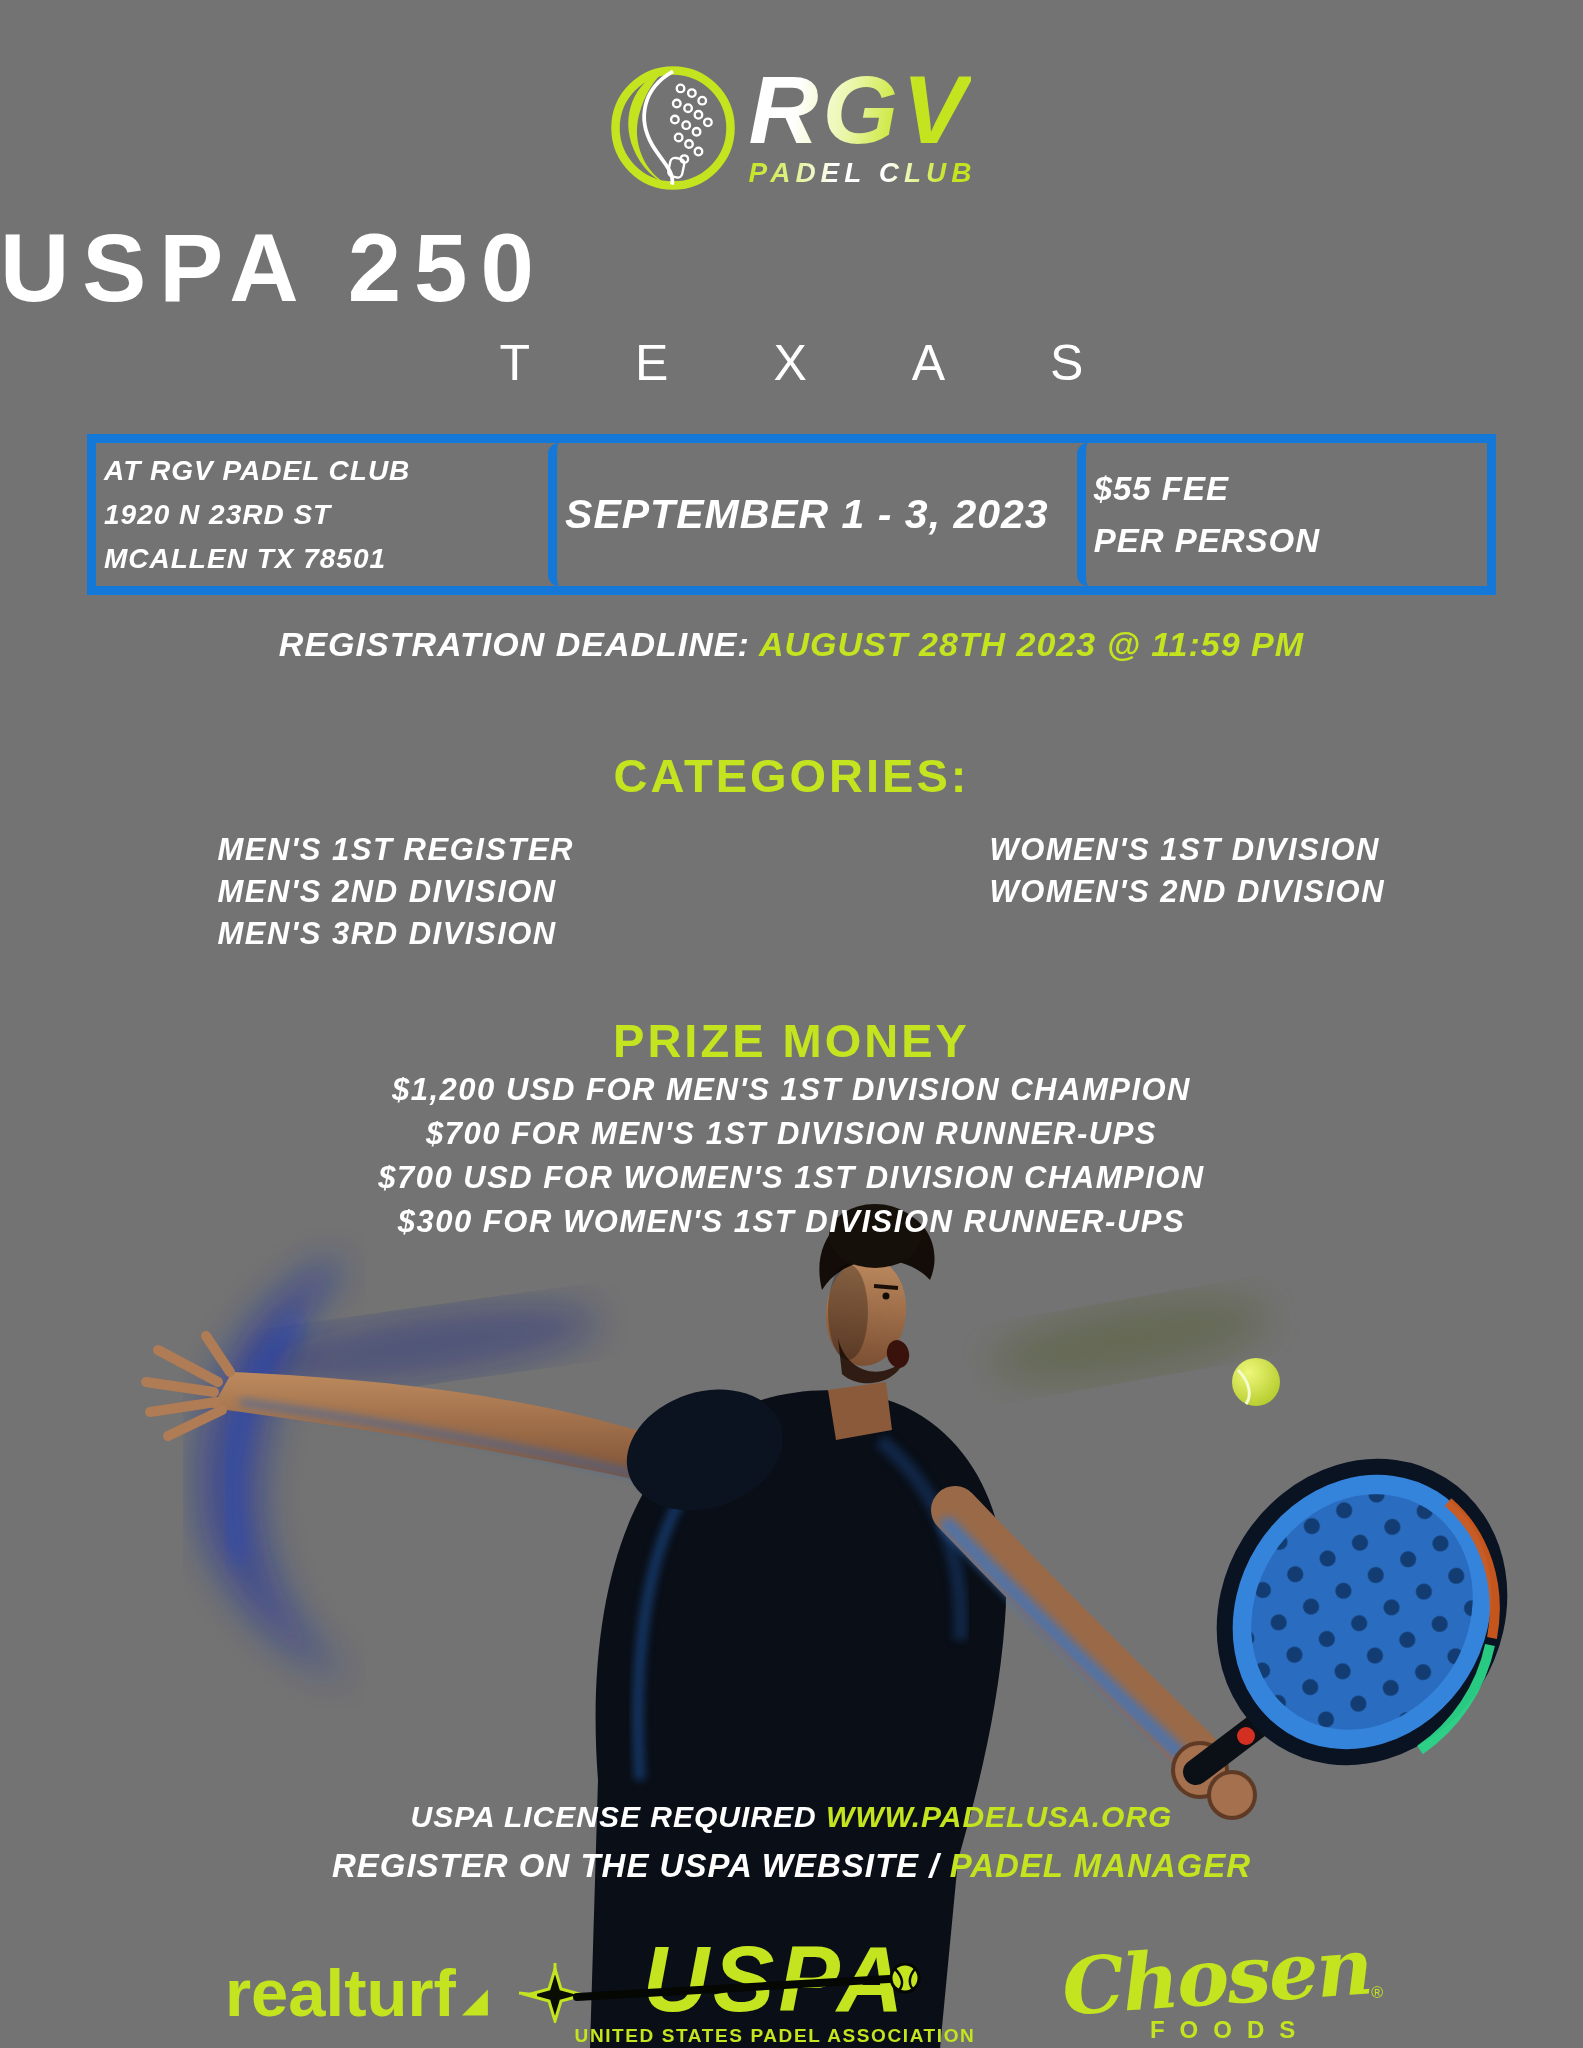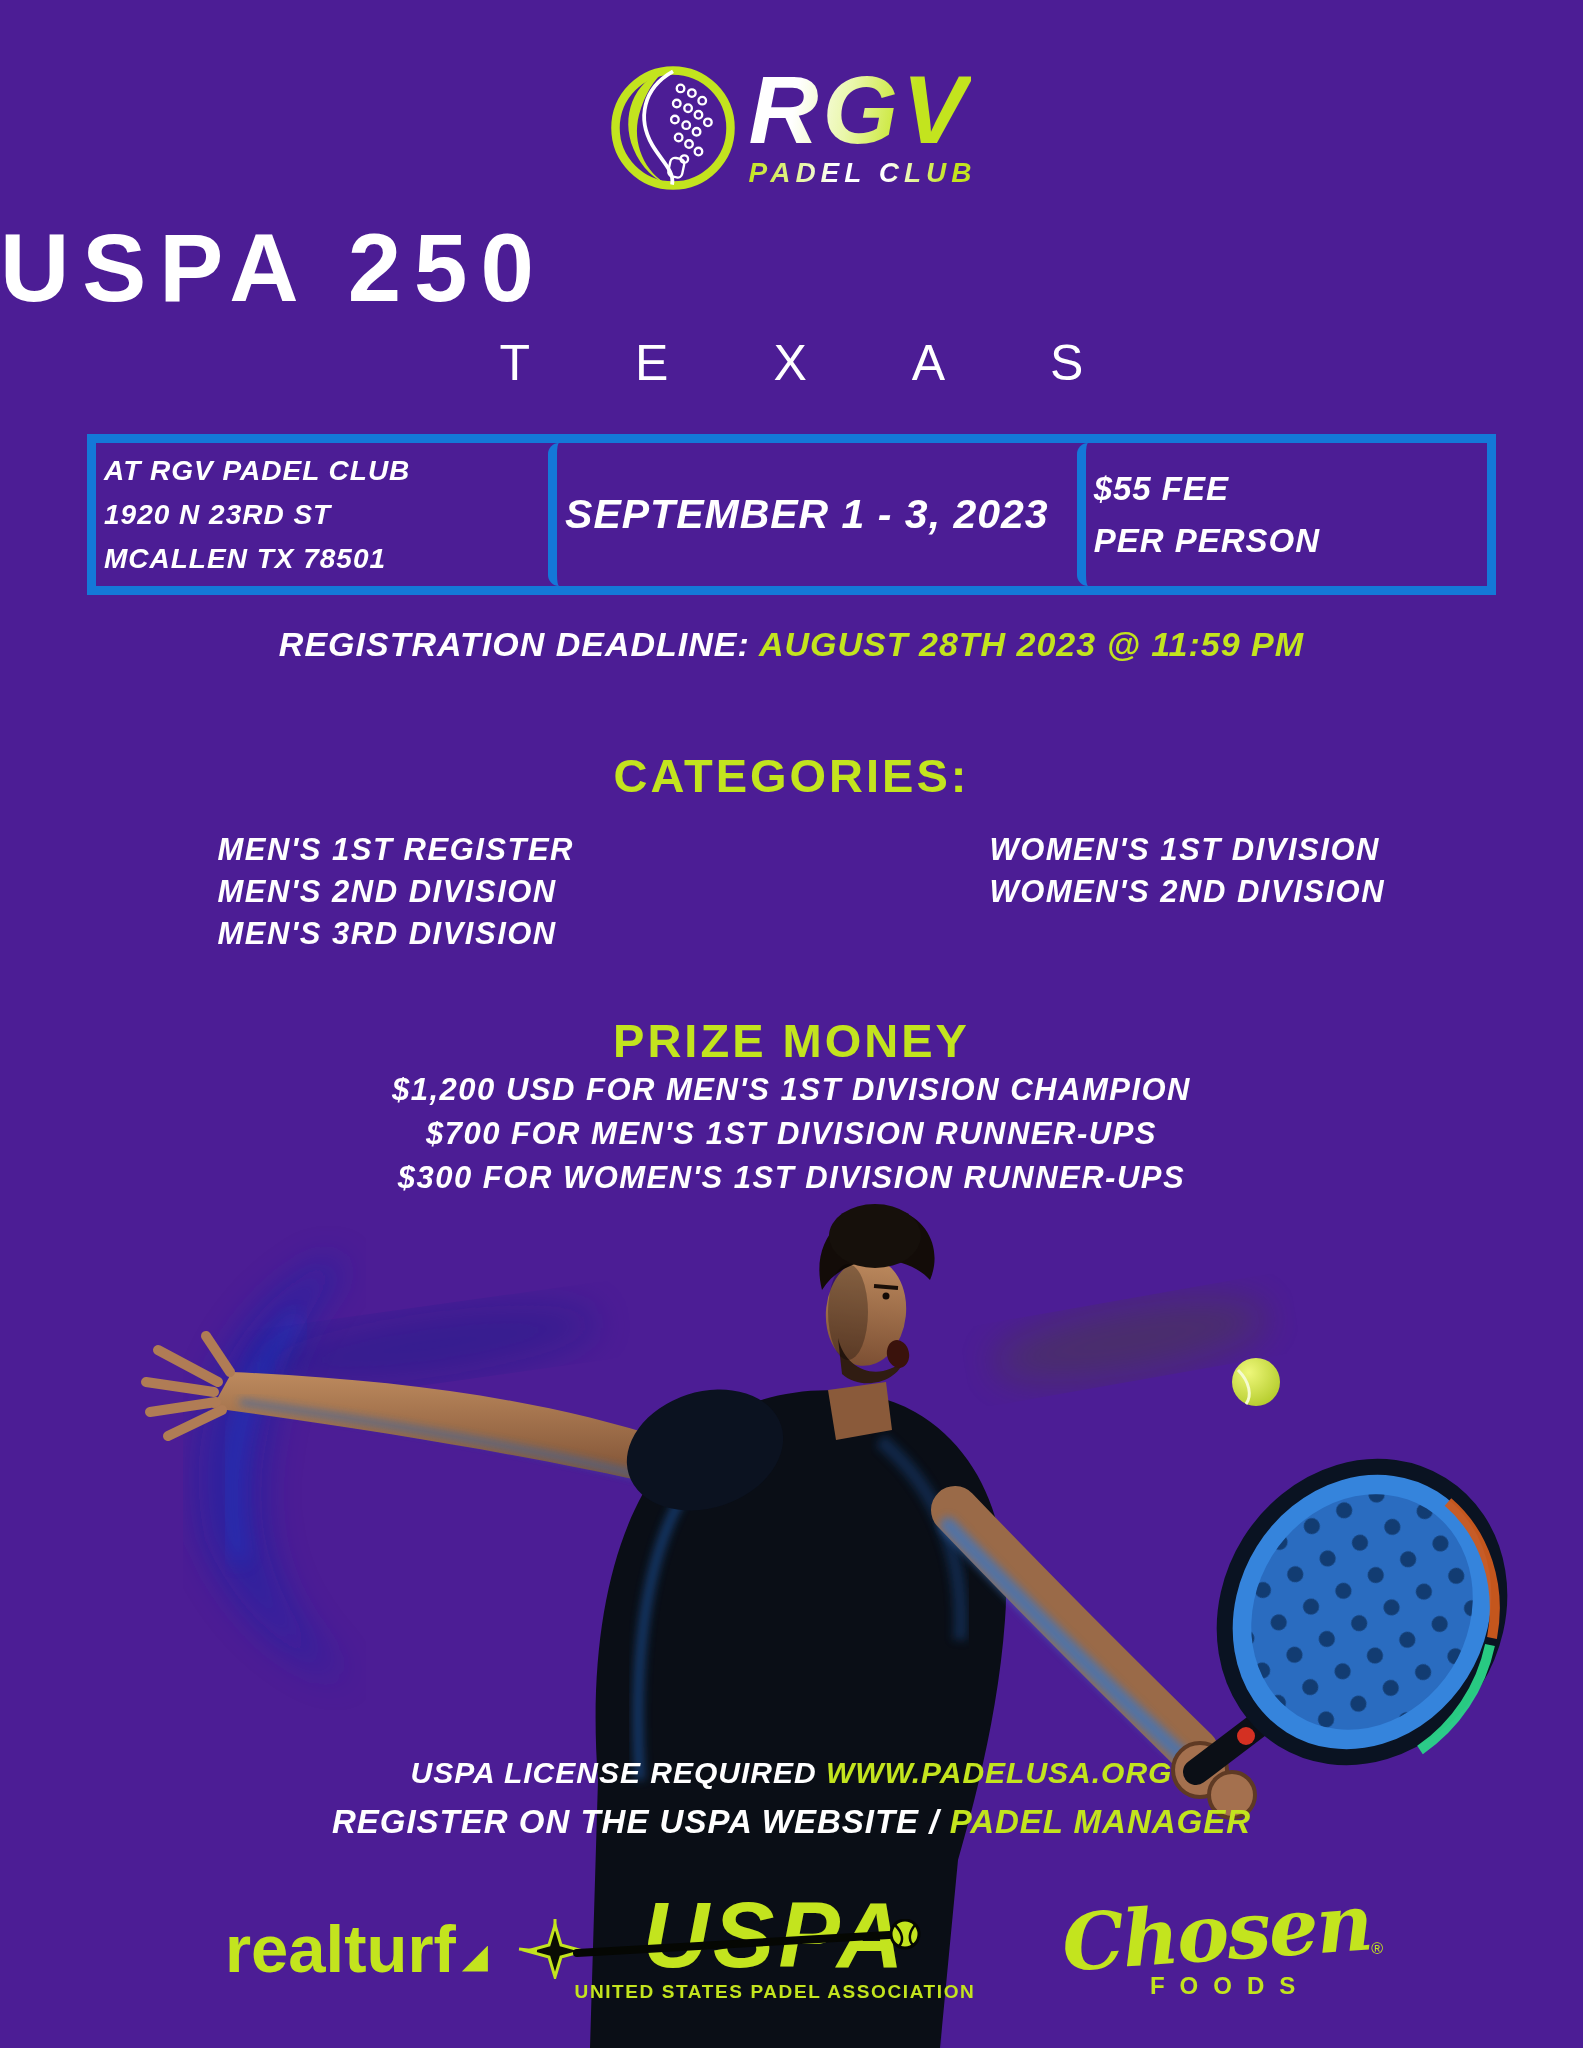--- a/index.html
+++ b/index.html
@@ -4,21 +4,21 @@
 <style>
   :root{
     --green:#c3e41e;
     --blue:#1478d8;
   }
   *{box-sizing:border-box;}
   html,body{margin:0;padding:0;background:#000;}
   .poster{
     position:relative;
     width:1583px;height:2048px;
-    background:#4c1d95;
+    background:#737373;
     color:#fff;
     font-family:"Liberation Sans",sans-serif;
     overflow:hidden;
   }
   
   .photo-layer{position:absolute;left:0;top:1140px;width:1583px;height:908px;z-index:0;}
   .photo-layer svg{display:block;width:100%;height:100%;}
   .content{position:relative;z-index:1;}
 
   
@@ -296,20 +296,21 @@
           <li>WOMEN'S 1ST DIVISION</li>
           <li>WOMEN'S 2ND DIVISION</li>
         </ul>
       </div>
     </div>
 
     <h2 class="section-heading prize">PRIZE MONEY</h2>
     <ul class="prizes">
       <li>$1,200 USD FOR MEN'S 1ST DIVISION CHAMPION</li>
       <li>$700 FOR MEN'S 1ST DIVISION RUNNER-UPS</li>
+      <li>$700 USD FOR WOMEN'S 1ST DIVISION CHAMPION</li>
       <li>$300 FOR WOMEN'S 1ST DIVISION RUNNER-UPS</li>
     </ul>
 
     <p class="license"><span>USPA LICENSE REQUIRED </span><span class="txt-green">WWW.PADELUSA.ORG</span></p>
     <p class="register"><span>REGISTER ON THE USPA WEBSITE / </span><span class="txt-green">PADEL MANAGER</span></p>
 
     <footer class="sponsors">
       <div class="realturf">
         <span class="rt-text">realturf</span>
         <span class="rt-mark"></span>

